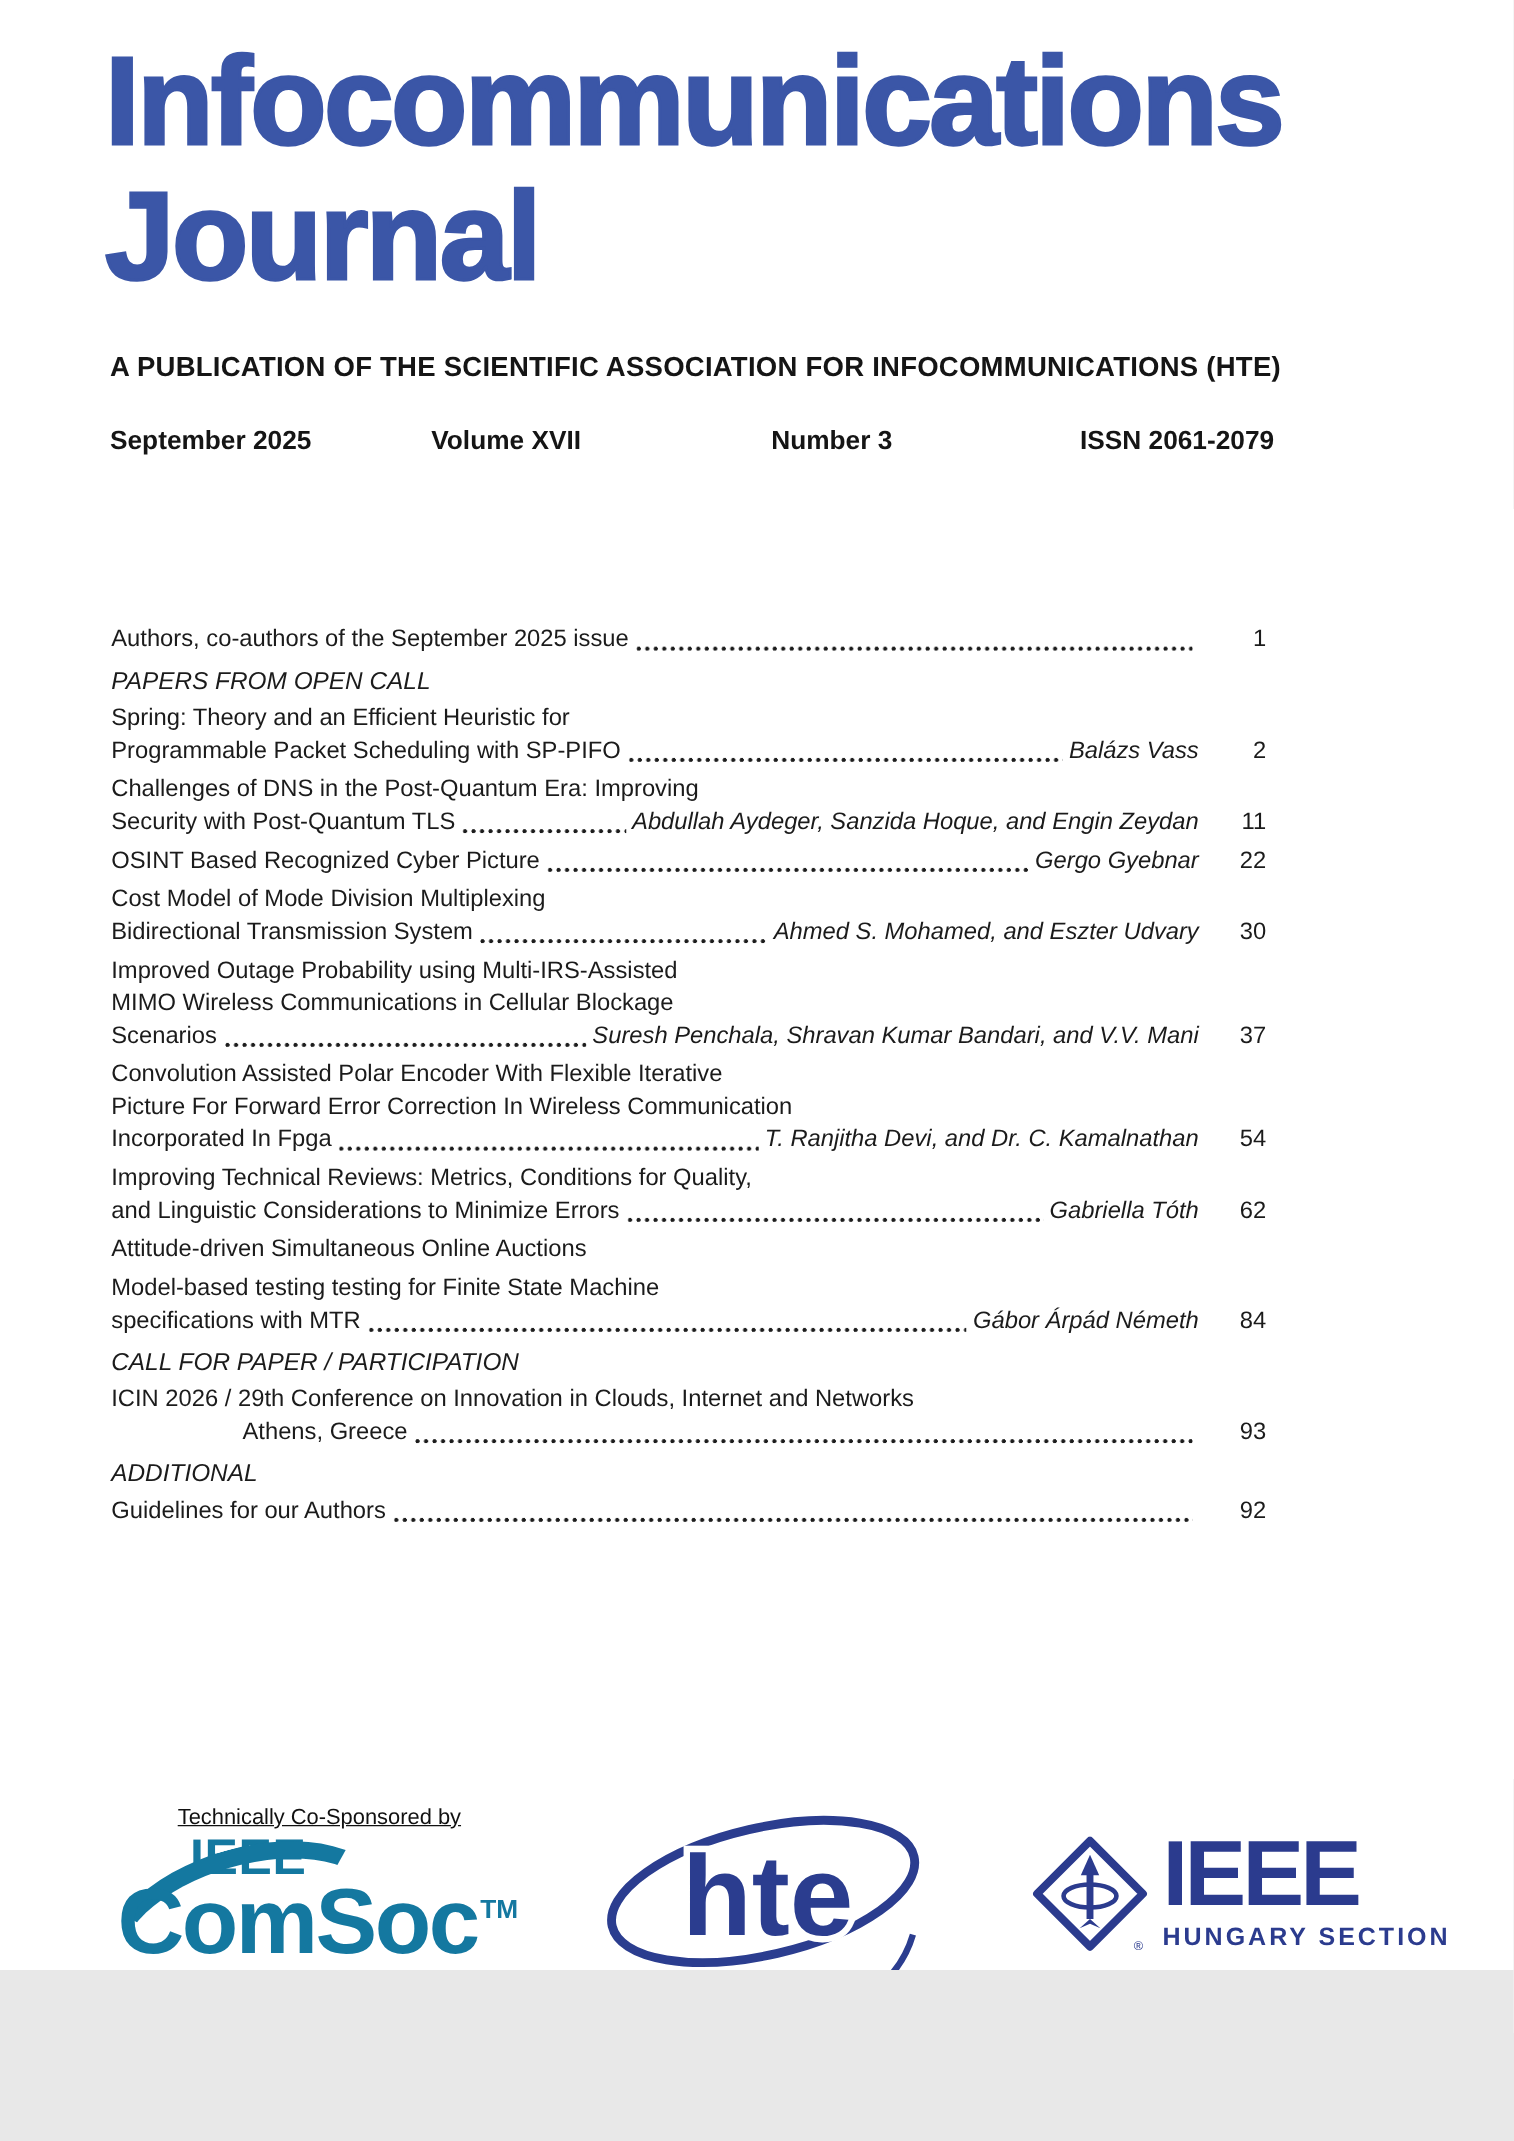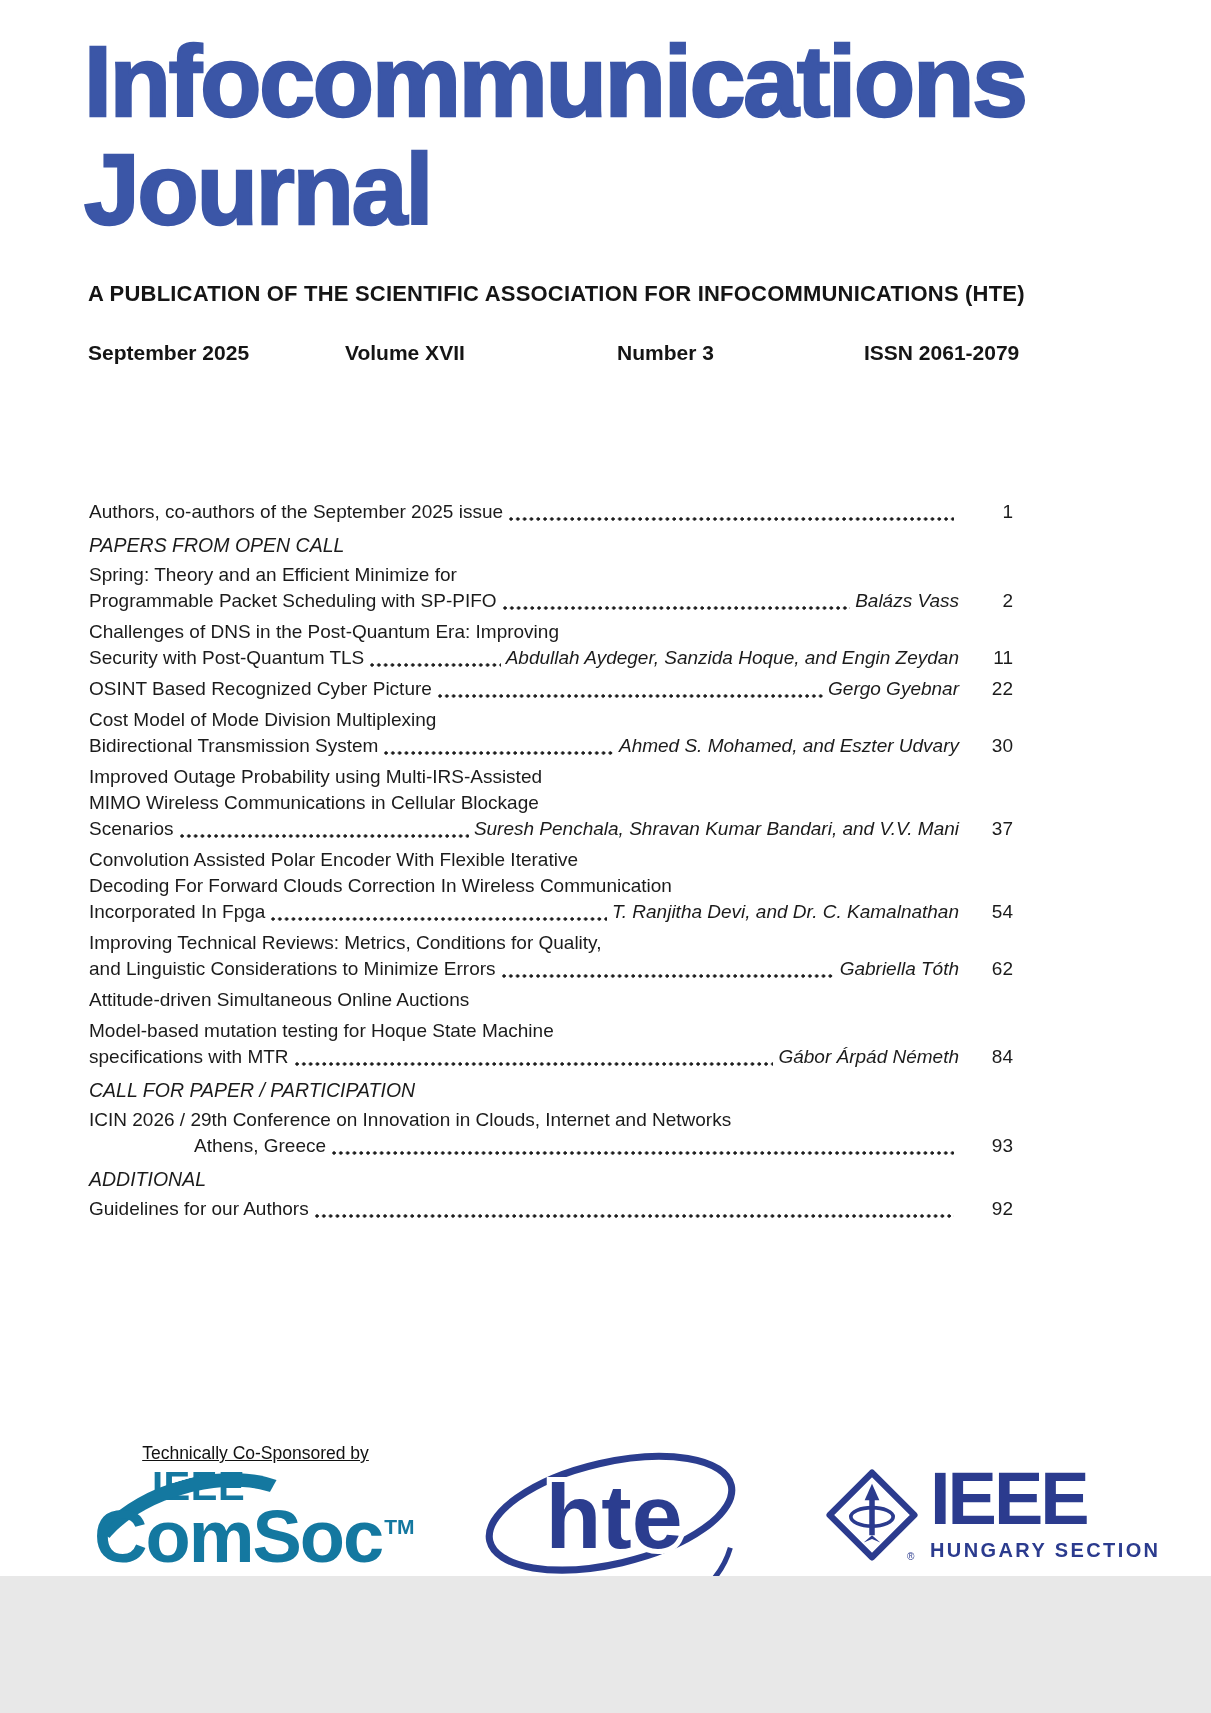--- a/index.html
+++ b/index.html
@@ -119,21 +119,21 @@
   <div class="toc" id="toc">
       <div class="toc-entry">
         <div class="toc-final">
           <span class="toc-text">Authors, co-authors of the September 2025 issue</span>
           <span class="leader"></span>
           <span class="pagenum">1</span>
         </div>
       </div>
       <div class="toc-section">PAPERS FROM OPEN CALL</div>
       <div class="toc-entry">
-        <div class="toc-line">Spring: Theory and an Efficient Minimize for</div>
+        <div class="toc-line">Spring: Theory and an Efficient Heuristic for</div>
         <div class="toc-final">
           <span class="toc-text">Programmable Packet Scheduling with SP-PIFO</span>
           <span class="leader"></span>
           <span class="authors">Balázs Vass</span>
           <span class="pagenum">2</span>
         </div>
       </div>
       <div class="toc-entry">
         <div class="toc-line">Challenges of DNS in the Post-Quantum Era: Improving</div>
         <div class="toc-final">
@@ -165,42 +165,42 @@
         <div class="toc-line">MIMO Wireless Communications in Cellular Blockage</div>
         <div class="toc-final">
           <span class="toc-text">Scenarios</span>
           <span class="leader"></span>
           <span class="authors">Suresh Penchala, Shravan Kumar Bandari, and V.V. Mani</span>
           <span class="pagenum">37</span>
         </div>
       </div>
       <div class="toc-entry">
         <div class="toc-line">Convolution Assisted Polar Encoder With Flexible Iterative</div>
-        <div class="toc-line">Decoding For Forward Clouds Correction In Wireless Communication</div>
+        <div class="toc-line">Picture For Forward Error Correction In Wireless Communication</div>
         <div class="toc-final">
           <span class="toc-text">Incorporated In Fpga</span>
           <span class="leader"></span>
           <span class="authors">T. Ranjitha Devi, and Dr. C. Kamalnathan</span>
           <span class="pagenum">54</span>
         </div>
       </div>
       <div class="toc-entry">
         <div class="toc-line">Improving Technical Reviews: Metrics, Conditions for Quality,</div>
         <div class="toc-final">
           <span class="toc-text">and Linguistic Considerations to Minimize Errors</span>
           <span class="leader"></span>
           <span class="authors">Gabriella Tóth</span>
           <span class="pagenum">62</span>
         </div>
       </div>
       <div class="toc-entry">
         <div class="toc-line">Attitude-driven Simultaneous Online Auctions</div>
       </div>
       <div class="toc-entry">
-        <div class="toc-line">Model-based mutation testing for Hoque State Machine</div>
+        <div class="toc-line">Model-based testing testing for Finite State Machine</div>
         <div class="toc-final">
           <span class="toc-text">specifications with MTR</span>
           <span class="leader"></span>
           <span class="authors">Gábor Árpád Németh</span>
           <span class="pagenum">84</span>
         </div>
       </div>
       <div class="toc-section">CALL FOR PAPER / PARTICIPATION</div>
       <div class="toc-entry">
         <div class="toc-line">ICIN 2026 / 29th Conference on Innovation in Clouds, Internet and Networks</div>

